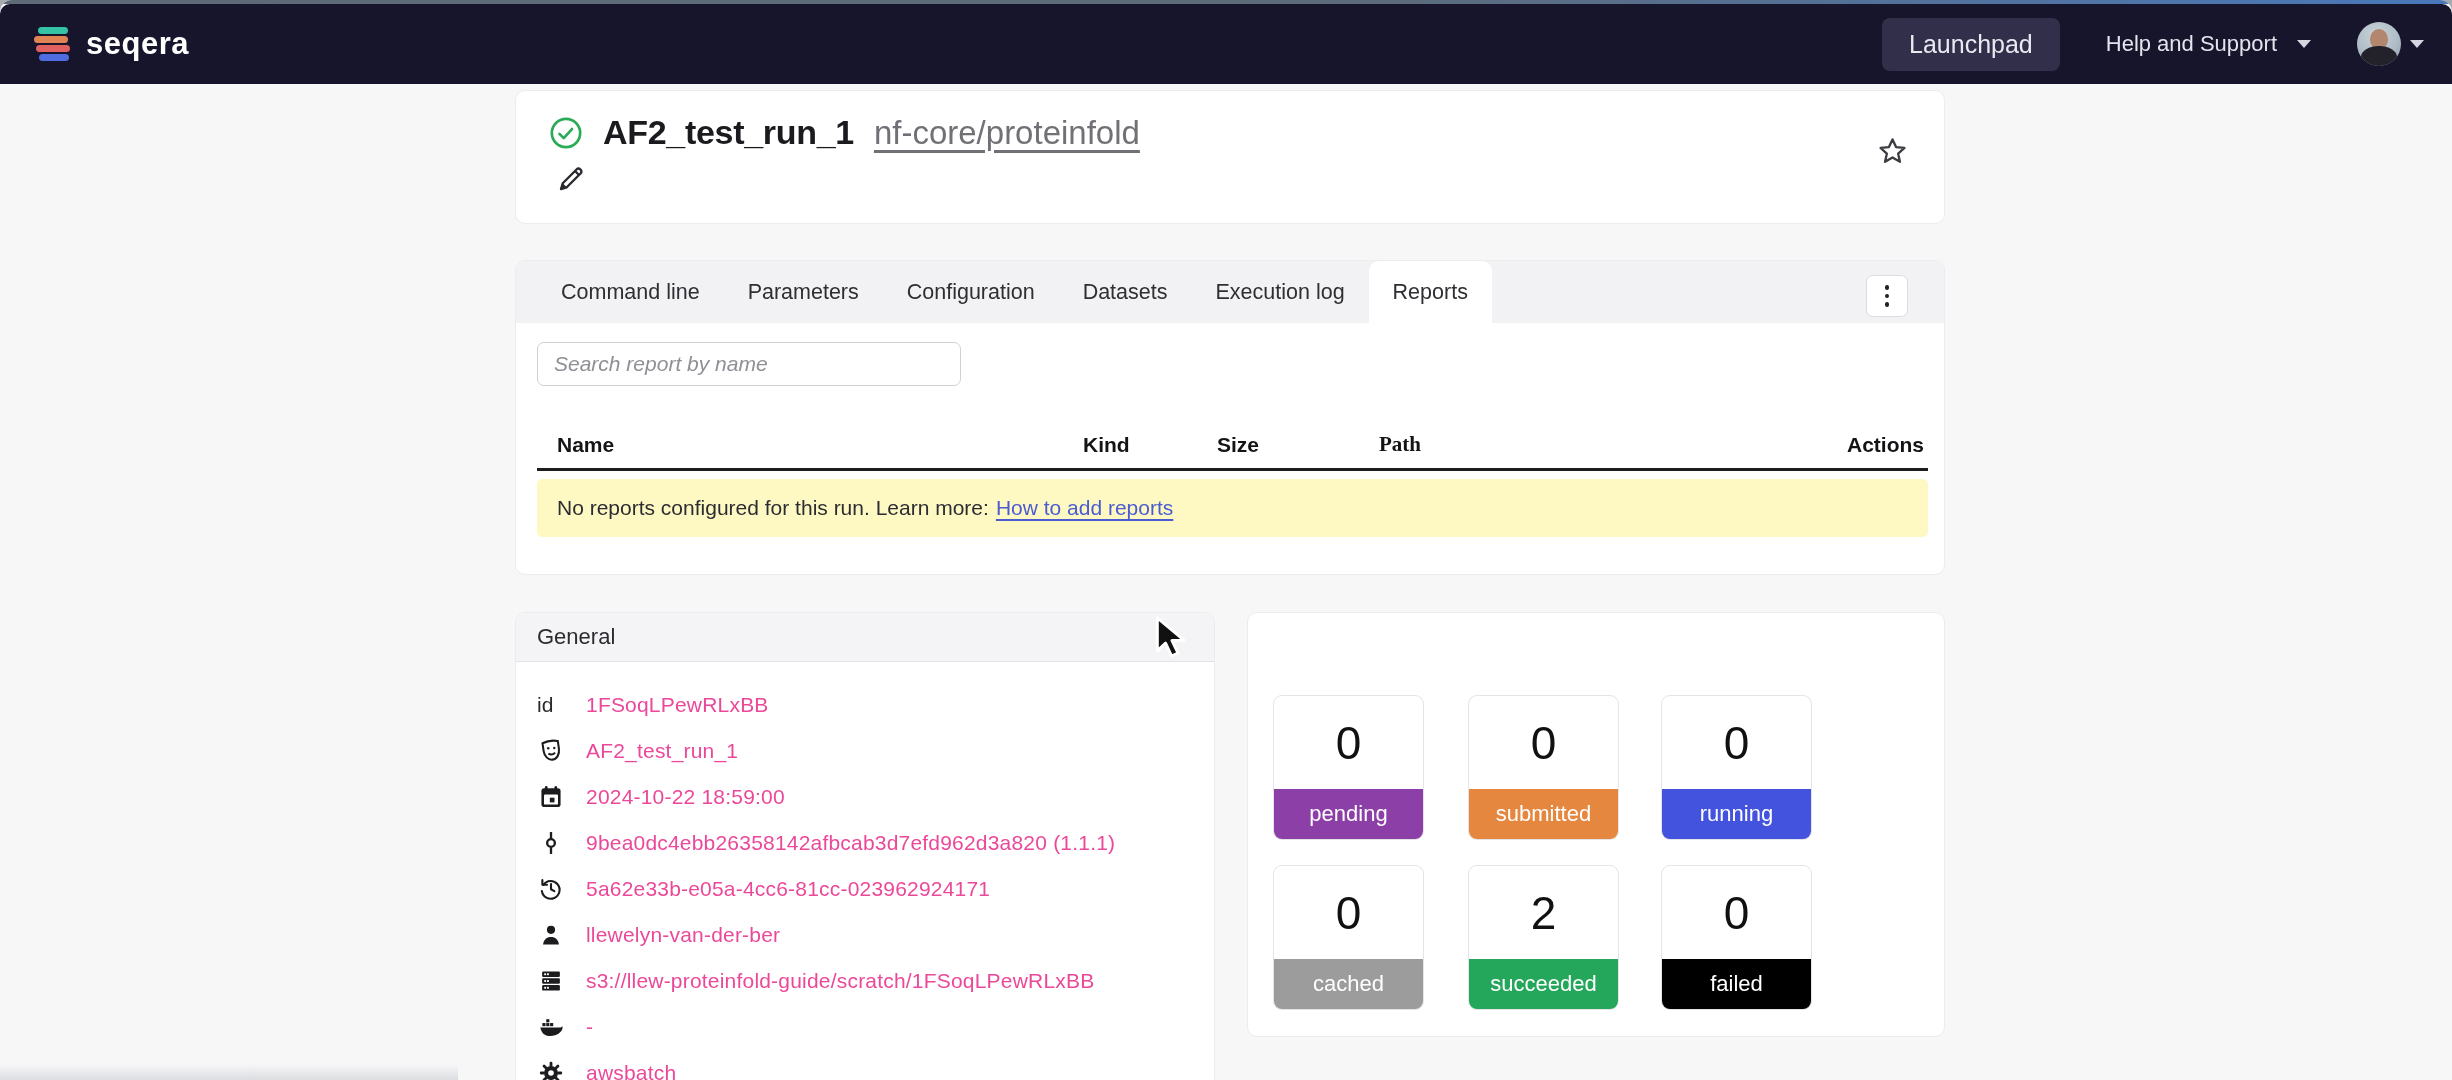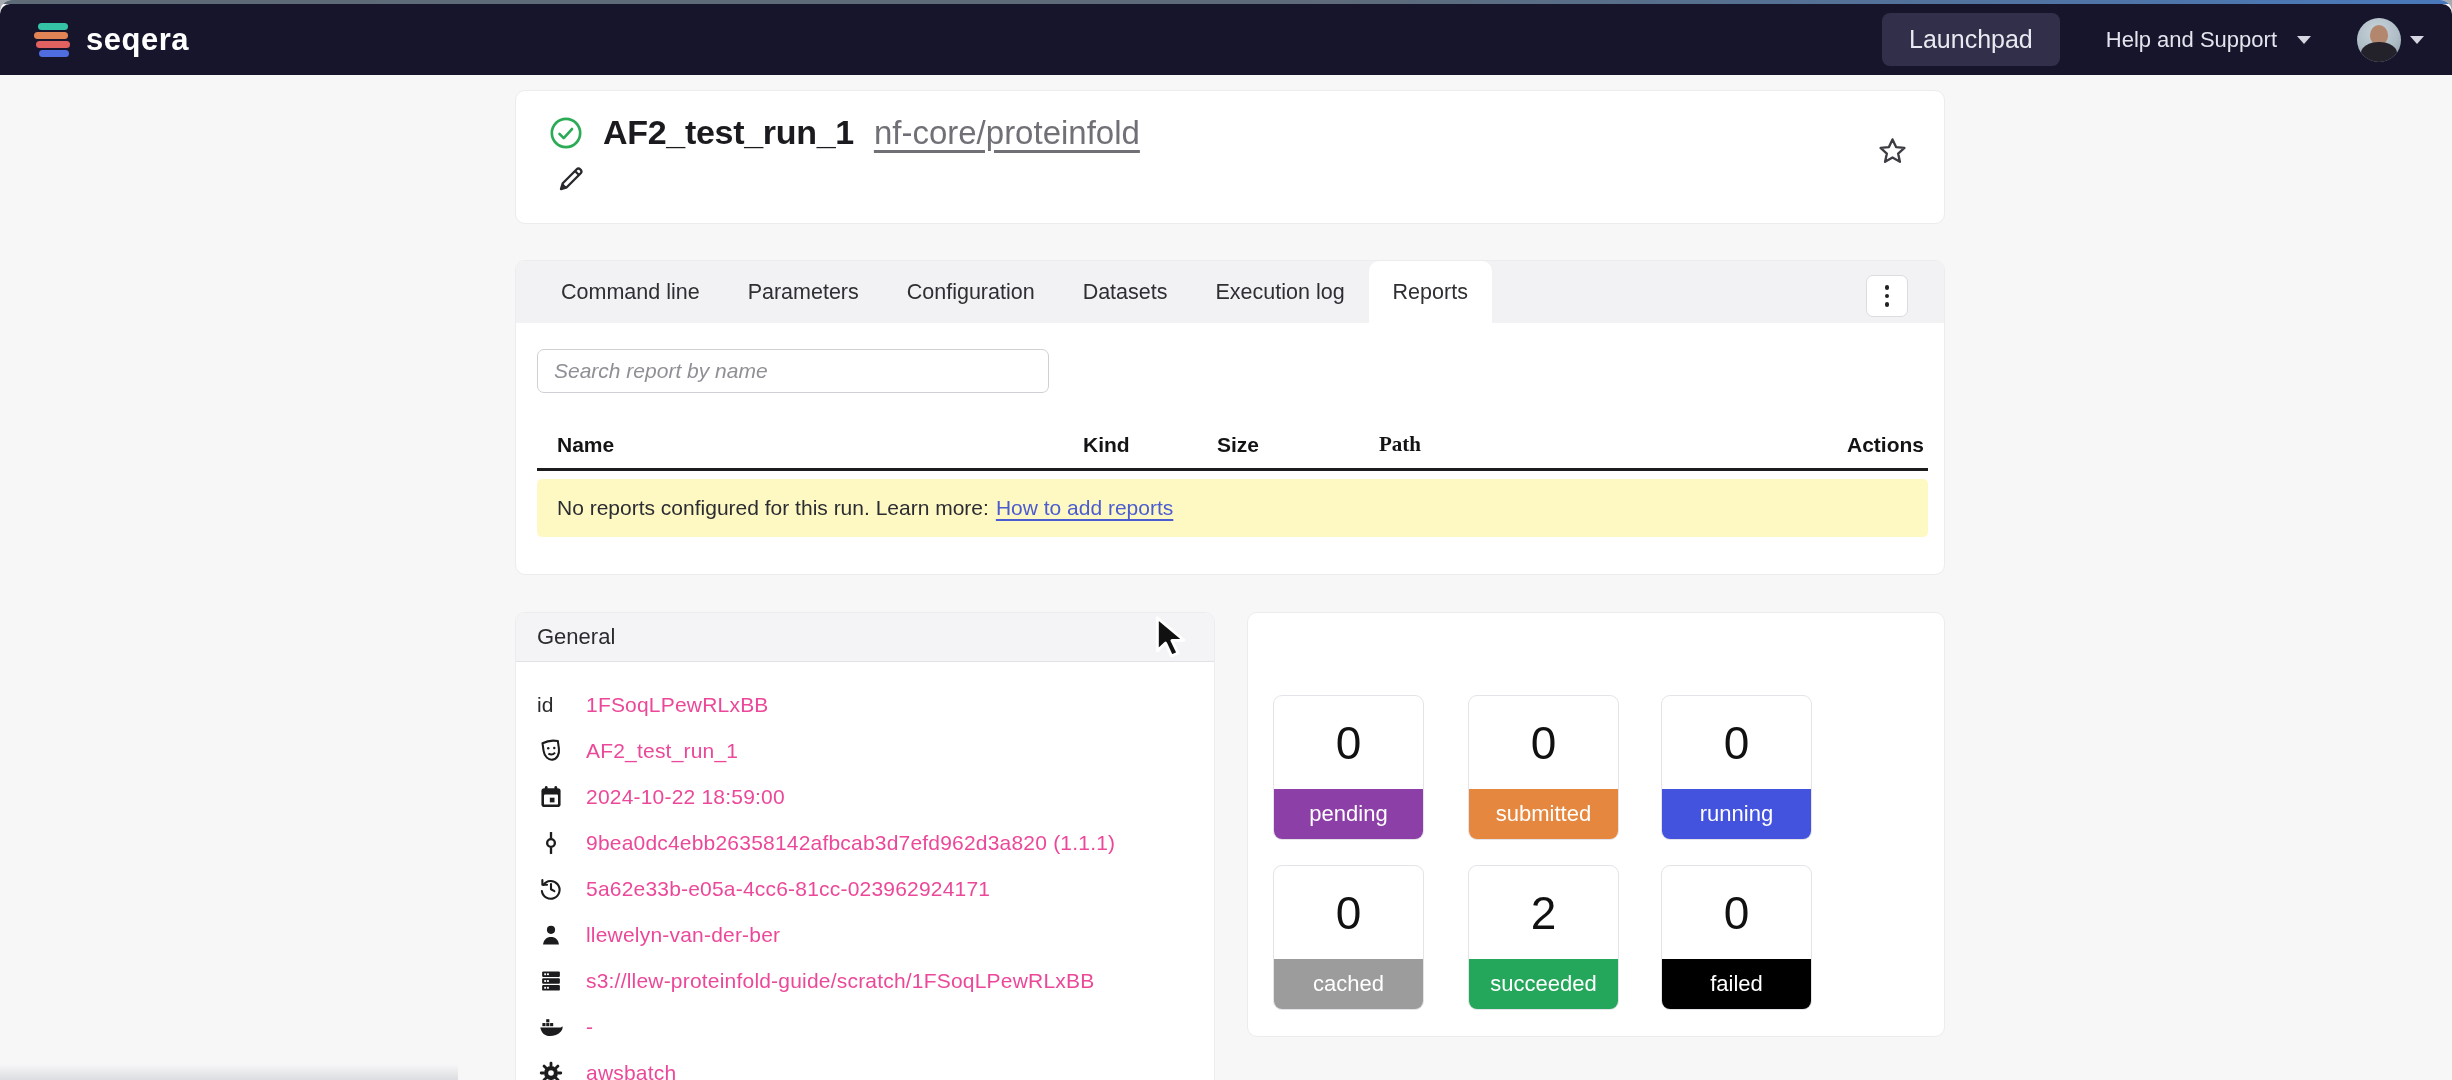--- a/index.html
+++ b/index.html
@@ -4,21 +4,21 @@
 <style>
   * { margin:0; padding:0; box-sizing:border-box; }
   html,body { width:2452px; height:1080px; overflow:hidden; background:#a6aab1;
               font-family:"Liberation Sans", sans-serif; }
   .window { position:absolute; inset:0; background:#f7f7f8;
             border-radius:12px 12px 0 0; overflow:hidden; }
   .topstrip { position:absolute; top:0; left:0; right:0; height:4px;
               background:linear-gradient(90deg,#5e6a76 0%,#5d6b7a 55%,#4979bb 100%); }
 
   
-  .navbar { position:absolute; top:4px; left:0; right:0; height:71px;
+  .navbar { position:absolute; top:4px; left:0; right:0; height:80px;
             background:#16152b; display:flex; align-items:center;
             padding:0 28px 0 34px; border-radius:10px 10px 0 0; }
   .brand { display:flex; align-items:center; gap:14px; }
   .brand-mark { width:38px; height:40px; display:flex; flex-direction:column;
                 justify-content:center; gap:2px; }
   .brand-mark span { height:7px; border-radius:3.5px; }
   .bm1 { width:30px; margin-left:4px; background:#35c3a5; }
   .bm2 { width:34px; margin-left:0;  background:#e08455; }
   .bm3 { width:34px; margin-left:2px; background:#e0615f; }
   .bm4 { width:30px; margin-left:5px; background:#4f6ce0; }
@@ -61,21 +61,21 @@
               display:flex; align-items:stretch; padding-left:21px; }
   .tab { display:flex; align-items:center; padding:0 24px; font-size:21.5px; color:#2e2e33;
          cursor:pointer; white-space:nowrap; }
   .tab.active { background:#fff; border-radius:10px 10px 0 0; }
   .kebab-btn { position:absolute; right:36px; top:14px; width:42px; height:42px; background:#fff;
                border:1px solid #dcdce0; border-radius:7px; cursor:pointer;
                display:flex; align-items:center; justify-content:center; }
   .kebab-dots { display:flex; flex-direction:column; gap:4px; }
   .kebab-dots i { width:4.5px; height:4.5px; border-radius:50%; background:#222; }
 
-  .search-input { position:absolute; left:21px; top:88px; width:512px; height:44px;
+  .search-input { position:absolute; left:21px; top:81px; width:424px; height:44px;
                   border:1px solid #cfcfd4; border-radius:7px; padding:0 16px;
                   font-size:21px; font-style:italic; color:#444; background:#fff;
                   font-family:inherit; }
   .search-input::placeholder { color:#8f8f96; font-style:italic; }
 
   .thead { position:absolute; left:21px; top:160px; width:1391px; height:50px;
            display:flex; align-items:center; border-bottom:3px solid #1c1c1f;
            font-size:21px; font-weight:700; color:#141417; }
   .th-name { padding-left:20px; width:546px; }
   .th-kind { width:134px; }

